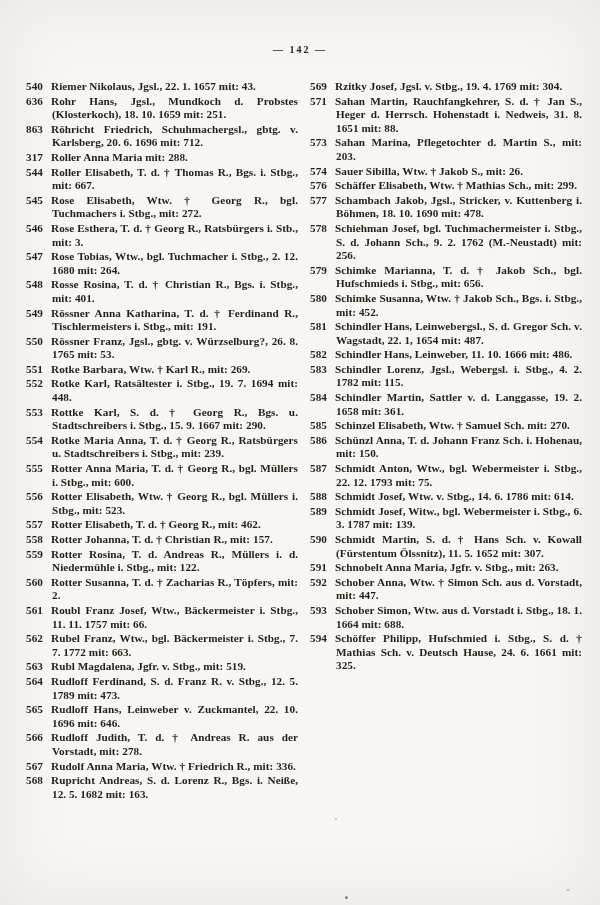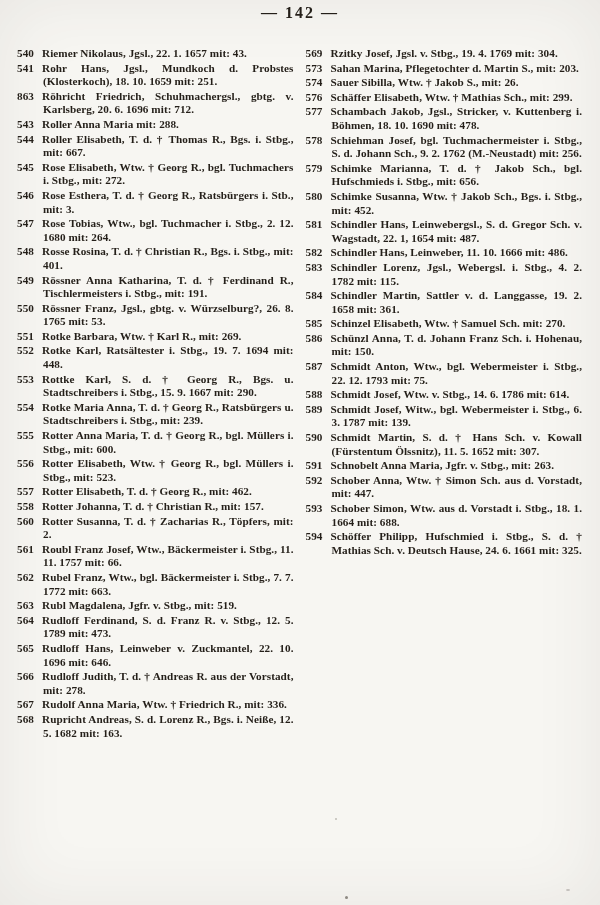--- a/index.html
+++ b/index.html
@@ -9,27 +9,28 @@
     background: var(--paper, #f7f6f2);
     color: var(--ink, #241f19);
     font-family: "Liberation Serif", "DejaVu Serif", serif;
     font-weight: bold;
     overflow:hidden;
     box-shadow: inset 0 0 70px rgba(60,55,45,0.08);
   }
   .header {
     text-align:center;
     padding-top:4px;
-    font-size:16px;
+    font-size:10px;
     letter-spacing:2px;
+    margin-top:40px;
   }
   .columns {
     display:flex;
     gap:12px;
-    padding:25px 18px 0 17px;
+    padding:25px 18px 0 26px;
   }
   .col { width:50%; }
   .entry {
     padding-left:26px;
     text-indent:-26px;
     font-size:11.2px;
     line-height:13.6px;
     text-align:justify;
     letter-spacing:0.05px;
     margin-bottom:1px;
@@ -50,50 +51,52 @@
   .speck.s3 { left:335px; top:818px; width:2px; height:2px; opacity:0.3; }
 </style>
 </head>
 <body>
 
 <div class="page">
   <div class="header">— 142 —</div>
   <div class="columns">
     <div class="col">
         <div class="entry"><span class="num">540</span><span>Riemer Nikolaus, Jgsl., 22. 1. 1657 mit: 43.</span></div>
-        <div class="entry"><span class="num">541</span><span>Rohr Hans, Jgsl., Mundkoch d. Probstes (Klosterkoch), 18. 10. 1659 mit: 251.</span></div>
+        <div class="entry"><span class="num">636</span><span>Rohr Hans, Jgsl., Mundkoch d. Probstes (Klosterkoch), 18. 10. 1659 mit: 251.</span></div>
         <div class="entry"><span class="num">863</span><span>Röhricht Friedrich, Schuhmachergsl., gbtg. v. Karlsberg, 20. 6. 1696 mit: 712.</span></div>
-        <div class="entry"><span class="num">543</span><span>Roller Anna Maria mit: 288.</span></div>
+        <div class="entry"><span class="num">317</span><span>Roller Anna Maria mit: 288.</span></div>
         <div class="entry"><span class="num">544</span><span>Roller Elisabeth, T. d. † Thomas R., Bgs. i. Stbg., mit: 667.</span></div>
         <div class="entry"><span class="num">545</span><span>Rose Elisabeth, Wtw. † Georg R., bgl. Tuchmachers i. Stbg., mit: 272.</span></div>
         <div class="entry"><span class="num">546</span><span>Rose Esthera, T. d. † Georg R., Ratsbürgers i. Stb., mit: 3.</span></div>
         <div class="entry"><span class="num">547</span><span>Rose Tobias, Wtw., bgl. Tuchmacher i. Stbg., 2. 12. 1680 mit: 264.</span></div>
         <div class="entry"><span class="num">548</span><span>Rosse Rosina, T. d. † Christian R., Bgs. i. Stbg., mit: 401.</span></div>
         <div class="entry"><span class="num">549</span><span>Rössner Anna Katharina, T. d. † Ferdinand R., Tischlermeisters i. Stbg., mit: 191.</span></div>
         <div class="entry"><span class="num">550</span><span>Rössner Franz, Jgsl., gbtg. v. Würzselburg?, 26. 8. 1765 mit: 53.</span></div>
         <div class="entry"><span class="num">551</span><span>Rotke Barbara, Wtw. † Karl R., mit: 269.</span></div>
         <div class="entry"><span class="num">552</span><span>Rotke Karl, Ratsältester i. Stbg., 19. 7. 1694 mit: 448.</span></div>
         <div class="entry"><span class="num">553</span><span>Rottke Karl, S. d. † Georg R., Bgs. u. Stadtschreibers i. Stbg., 15. 9. 1667 mit: 290.</span></div>
         <div class="entry"><span class="num">554</span><span>Rotke Maria Anna, T. d. † Georg R., Ratsbürgers u. Stadtschreibers i. Stbg., mit: 239.</span></div>
         <div class="entry"><span class="num">555</span><span>Rotter Anna Maria, T. d. † Georg R., bgl. Müllers i. Stbg., mit: 600.</span></div>
         <div class="entry"><span class="num">556</span><span>Rotter Elisabeth, Wtw. † Georg R., bgl. Müllers i. Stbg., mit: 523.</span></div>
         <div class="entry"><span class="num">557</span><span>Rotter Elisabeth, T. d. † Georg R., mit: 462.</span></div>
         <div class="entry"><span class="num">558</span><span>Rotter Johanna, T. d. † Christian R., mit: 157.</span></div>
+        <div class="entry"><span class="num">559</span><span>Rotter Rosina, T. d. Andreas R., Müllers i. d. Niedermühle i. Stbg., mit: 122.</span></div>
         <div class="entry"><span class="num">560</span><span>Rotter Susanna, T. d. † Zacharias R., Töpfers, mit: 2.</span></div>
         <div class="entry"><span class="num">561</span><span>Roubl Franz Josef, Wtw., Bäckermeister i. Stbg., 11. 11. 1757 mit: 66.</span></div>
         <div class="entry"><span class="num">562</span><span>Rubel Franz, Wtw., bgl. Bäckermeister i. Stbg., 7. 7. 1772 mit: 663.</span></div>
         <div class="entry"><span class="num">563</span><span>Rubl Magdalena, Jgfr. v. Stbg., mit: 519.</span></div>
         <div class="entry"><span class="num">564</span><span>Rudloff Ferdinand, S. d. Franz R. v. Stbg., 12. 5. 1789 mit: 473.</span></div>
         <div class="entry"><span class="num">565</span><span>Rudloff Hans, Leinweber v. Zuckmantel, 22. 10. 1696 mit: 646.</span></div>
         <div class="entry"><span class="num">566</span><span>Rudloff Judith, T. d. † Andreas R. aus der Vorstadt, mit: 278.</span></div>
         <div class="entry"><span class="num">567</span><span>Rudolf Anna Maria, Wtw. † Friedrich R., mit: 336.</span></div>
         <div class="entry"><span class="num">568</span><span>Rupricht Andreas, S. d. Lorenz R., Bgs. i. Neiße, 12. 5. 1682 mit: 163.</span></div>
       </div>
     <div class="col">
         <div class="entry"><span class="num">569</span><span>Rzitky Josef, Jgsl. v. Stbg., 19. 4. 1769 mit: 304.</span></div>
+        <div class="entry"><span class="num">571</span><span>Sahan Martin, Rauchfangkehrer, S. d. † Jan S., Heger d. Herrsch. Hohenstadt i. Nedweis, 31. 8. 1651 mit: 88.</span></div>
         <div class="entry"><span class="num">573</span><span>Sahan Marina, Pflegetochter d. Martin S., mit: 203.</span></div>
         <div class="entry"><span class="num">574</span><span>Sauer Sibilla, Wtw. † Jakob S., mit: 26.</span></div>
         <div class="entry"><span class="num">576</span><span>Schäffer Elisabeth, Wtw. † Mathias Sch., mit: 299.</span></div>
         <div class="entry"><span class="num">577</span><span>Schambach Jakob, Jgsl., Stricker, v. Kuttenberg i. Böhmen, 18. 10. 1690 mit: 478.</span></div>
         <div class="entry"><span class="num">578</span><span>Schiehman Josef, bgl. Tuchmachermeister i. Stbg., S. d. Johann Sch., 9. 2. 1762 (M.-Neustadt) mit: 256.</span></div>
         <div class="entry"><span class="num">579</span><span>Schimke Marianna, T. d. † Jakob Sch., bgl. Hufschmieds i. Stbg., mit: 656.</span></div>
         <div class="entry"><span class="num">580</span><span>Schimke Susanna, Wtw. † Jakob Sch., Bgs. i. Stbg., mit: 452.</span></div>
         <div class="entry"><span class="num">581</span><span>Schindler Hans, Leinwebergsl., S. d. Gregor Sch. v. Wagstadt, 22. 1, 1654 mit: 487.</span></div>
         <div class="entry"><span class="num">582</span><span>Schindler Hans, Leinweber, 11. 10. 1666 mit: 486.</span></div>
         <div class="entry"><span class="num">583</span><span>Schindler Lorenz, Jgsl., Webergsl. i. Stbg., 4. 2. 1782 mit: 115.</span></div>

